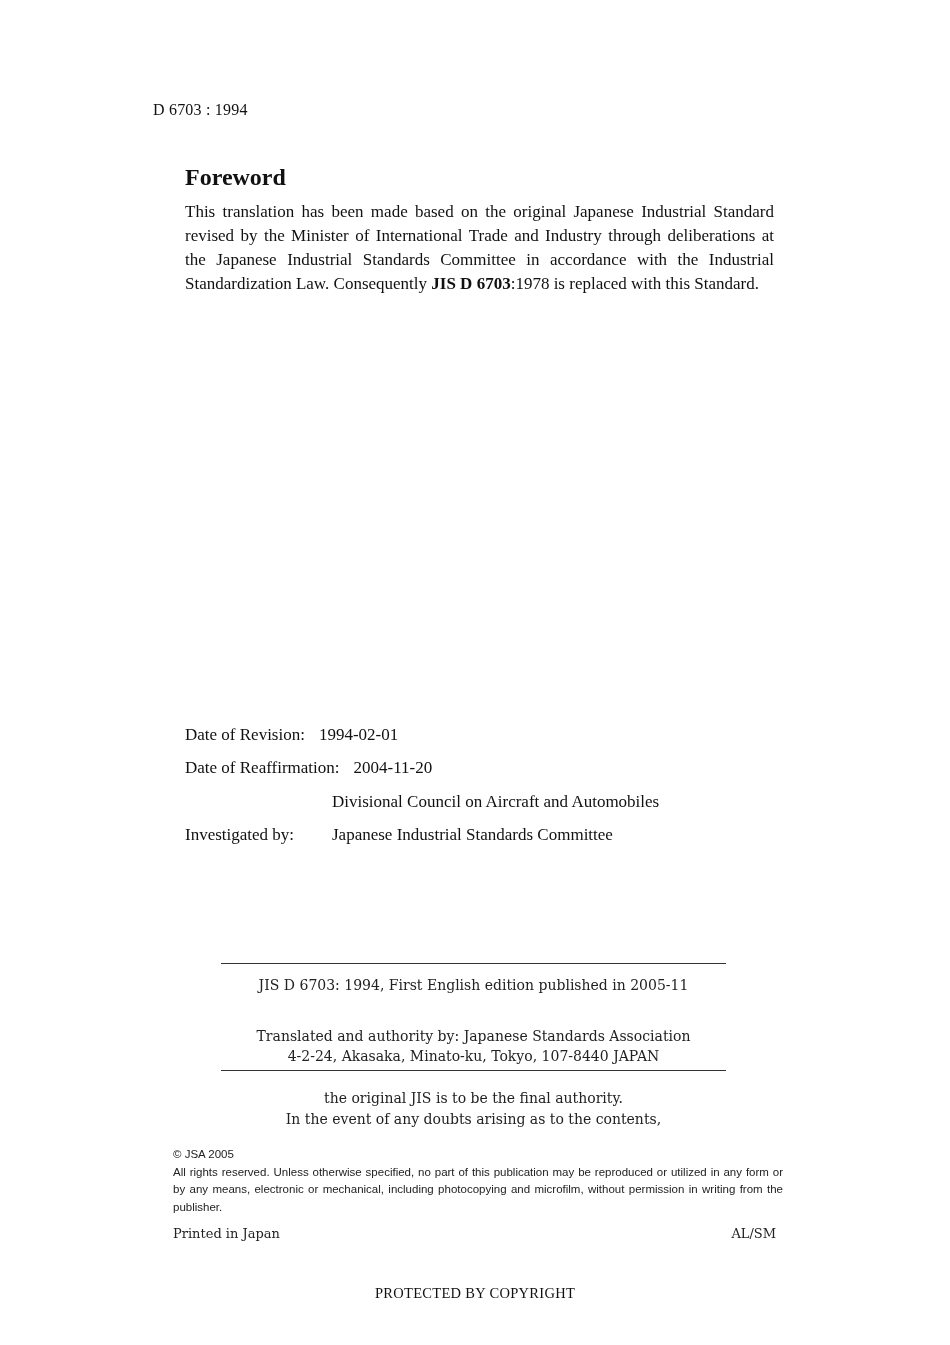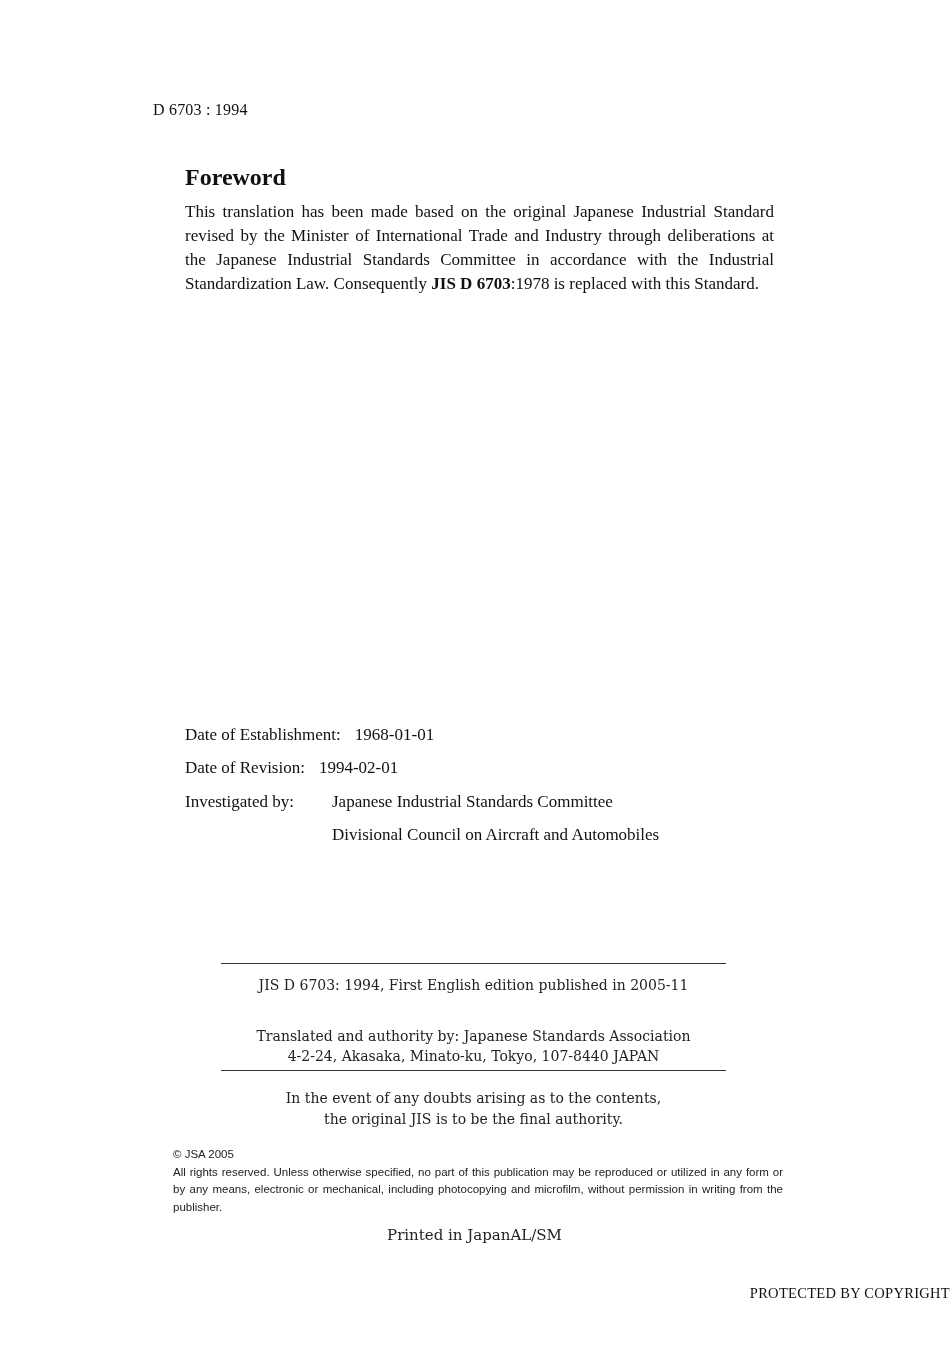--- a/index.html
+++ b/index.html
@@ -40,64 +40,64 @@
       left: 221px; top: 1088px; width: 505px; text-align: center;
       font-size: 14px; line-height: 21px; color: #222;
       font-family: "DejaVu Serif", serif;
     }
     .copyright {
       left: 173px; top: 1146px; width: 610px; font-size: 11.5px;
       line-height: 17.5px; color: #222; font-family: Liberation Sans, sans-serif;
       text-align: justify;
     }
     .printed-row {
-      left: 173px; top: 1226px; width: 603px; font-size: 15px;
-      display: flex; justify-content: center; color: #222;
+      left: 173px; top: 1226px; width: 603px; font-size: 13px;
+      display: flex; justify-content: space-between; color: #222;
       font-family: "DejaVu Serif", serif;
     }
     .protected {
-      left: 0; width: 950px; top: 1285px; text-align: right;
+      left: 0; width: 950px; top: 1285px; text-align: center;
       font-size: 14.5px; font-family: "Liberation Serif", serif; letter-spacing: 0.3px;
     }
   </style>
 </head>
 <body>
 
 <div class="abs header">D 6703 : 1994</div>
 
 <div class="abs fw-title">Foreword</div>
 
 <div class="abs fw-body"><span>This translation has been made based on the original Japanese Industrial Standard revised by the Minister of International Trade and Industry through deliberations at the Japanese Industrial Standards Committee in accordance with the Industrial Standardization Law. Consequently </span><span class="bold">JIS D 6703</span><span>:1978 is replaced with this Standard.</span></div>
 
 <div class="abs dates">
   <div class="date-row">
-    <span>Date of Establishment:</span><span class="val">1968-01-01</span>
+    <span>Date of Revision:</span><span class="val">1994-02-01</span>
   </div>
   <div class="date-row">
-    <span>Date of Revision:</span><span class="val">1994-02-01</span>
+    <span>Date of Reaffirmation:</span><span class="val">2004-11-20</span>
+  </div>
+  <div class="inv-row">
+    <span class="inv-label"></span>
+    <span>Divisional Council on Aircraft and Automobiles</span>
   </div>
   <div class="inv-row">
     <span class="inv-label">Investigated by:</span>
     <span>Japanese Industrial Standards Committee</span>
-  </div>
-  <div class="inv-row">
-    <span class="inv-label"></span>
-    <span>Divisional Council on Aircraft and Automobiles</span>
   </div>
 </div>
 
 <div class="rule" style="top: 963px;"></div>
 <div class="abs pub-box" style="top: 977px;">JIS D 6703: 1994, First English edition published in 2005-11</div>
 <div class="abs pub-box" style="top: 1028px;">Translated and authority by: Japanese Standards Association</div>
 <div class="abs pub-box" style="top: 1048px;">4-2-24, Akasaka, Minato-ku, Tokyo, 107-8440 JAPAN</div>
 <div class="rule" style="top: 1070px;"></div>
 
 <div class="abs notice">
+  <div>the original JIS is to be the final authority.</div>
   <div>In the event of any doubts arising as to the contents,</div>
-  <div>the original JIS is to be the final authority.</div>
 </div>
 
 <div class="abs copyright">
   <div>© JSA 2005</div>
   <div>All rights reserved. Unless otherwise specified, no part of this publication may be reproduced or utilized in any form or by any means, electronic or mechanical, including photocopying and microfilm, without permission in writing from the publisher.</div>
 </div>
 
 <div class="abs printed-row">
   <span>Printed in Japan</span>
   <span>AL/SM</span>

